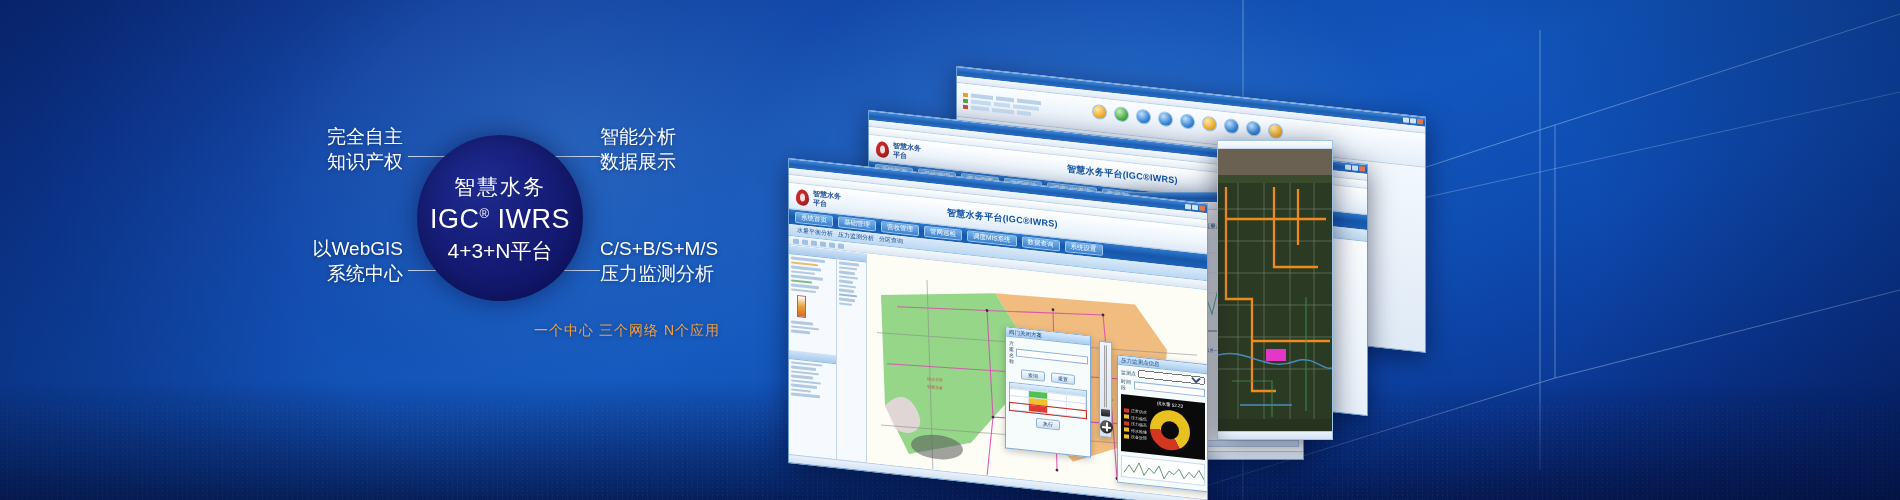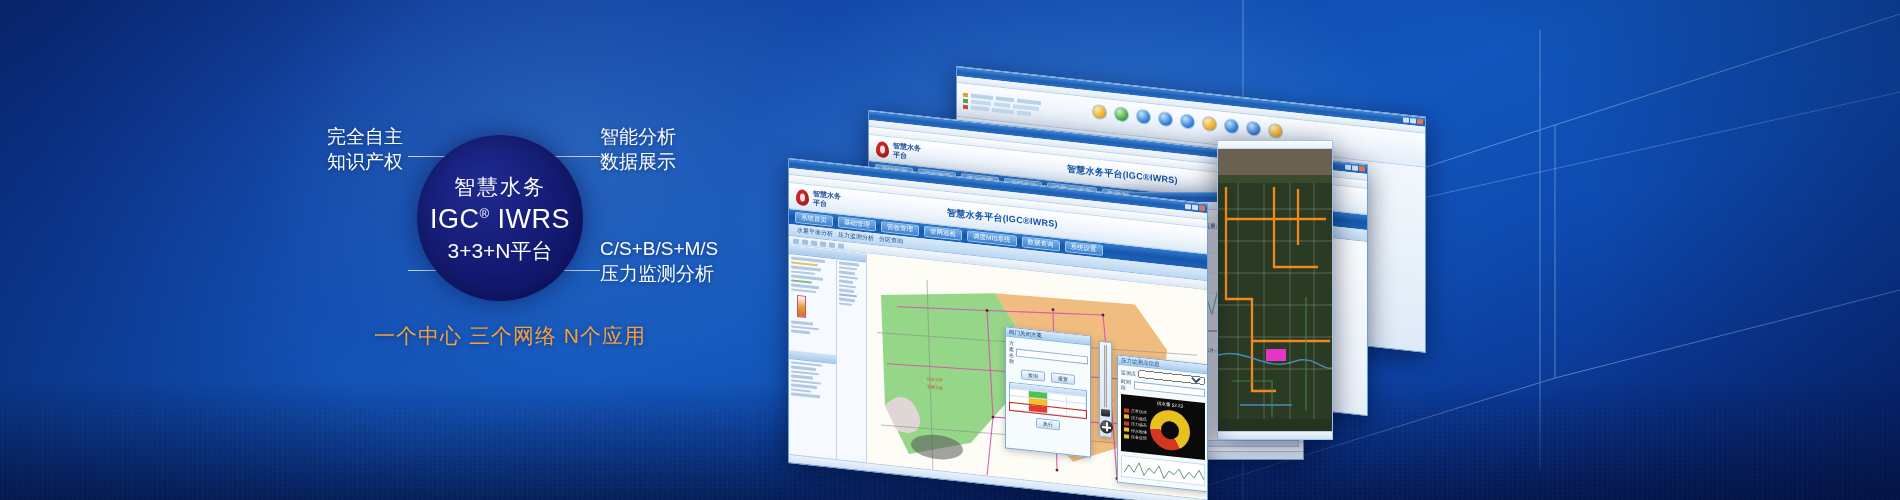--- a/index.html
+++ b/index.html
@@ -49,22 +49,22 @@
   .feat.bl{left:297px;top:236px;text-align:right;width:106px;}
   .feat.br{left:600px;top:236px;text-align:left;width:170px;}
   .feat.tl .l2,.feat.bl .l2{text-align:right;}
 
   .conn{position:absolute;height:1px;background:rgba(255,255,255,.75);z-index:4;}
   .conn.c-tl{left:408px;top:156px;width:72px;}
   .conn.c-tr{left:528px;top:156px;width:72px;}
   .conn.c-bl{left:408px;top:270px;width:72px;}
   .conn.c-br{left:528px;top:270px;width:72px;}
 
-  .tagline{position:absolute;left:300px;top:322px;width:420px;text-align:center;
-    color:#f5a03c;font-size:21px;letter-spacing:1px;z-index:5;white-space:nowrap;
+  .tagline{position:absolute;left:300px;top:322px;width:420px;text-align:right;
+    color:#f5a03c;font-size:14px;letter-spacing:1px;z-index:5;white-space:nowrap;
     text-shadow:0 1px 4px rgba(10,30,80,.5);}
 
   
   .screens{position:absolute;left:760px;top:0;width:740px;height:500px;z-index:3;}
   .win{position:absolute;background:#eef4fb;overflow:hidden;
        box-shadow:0 7px 26px rgba(1,9,42,.55);border:1px solid #6d9fd4;}
   .win .tbar{height:9px;background:linear-gradient(to bottom,#3f86d8,#1c5fb4 55%,#2a6cc0);
        display:flex;align-items:center;justify-content:flex-end;padding-right:2px;gap:1px;}
   .win .tbar i{width:6px;height:5px;background:#cfe2f6;display:block;border-radius:1px;}
   .win .tbar i.cl{background:#e4744a;}
@@ -170,31 +170,35 @@
   <div class="conn c-br"></div>
 
   <div class="feat tl">
     <span class="l1">完全自主</span>
     <span class="l2">知识产权</span>
   </div>
   <div class="feat tr">
     <span class="l1">智能分析</span>
     <span class="l2">数据展示</span>
   </div>
+  <div class="feat bl">
+    <span class="l1">以WebGIS</span>
+    <span class="l2">系统中心</span>
+  </div>
   <div class="feat br">
     <span class="l1">C/S+B/S+M/S</span>
     <span class="l2">压力监测分析</span>
   </div>
 
   <div class="badge">
     <div class="badge-l1">智慧水务</div>
     <div class="badge-l2">
       <span>IGC</span><sup>®</sup>&nbsp;<span>IWRS</span>
     </div>
-    <div class="badge-l3">3+3+N平台</div>
+    <div class="badge-l3">4+3+N平台</div>
   </div>
 
   <div class="tagline">一个中心  三个网络  N个应用</div>
 
   <div class="screens">
 
     <div class="win" style="left:196px;top:66px;width:470px;height:236px;display:flex;flex-direction:column;
                 transform:matrix(1,0.108,0,1,0,0);transform-origin:0 0;">
       <div class="tbar">
         <i></i>

